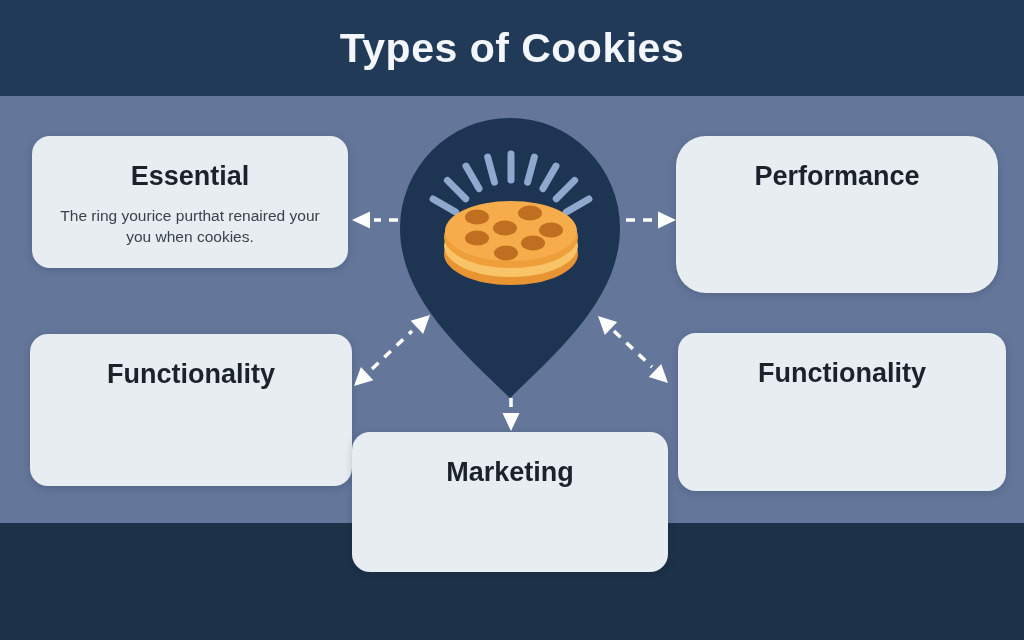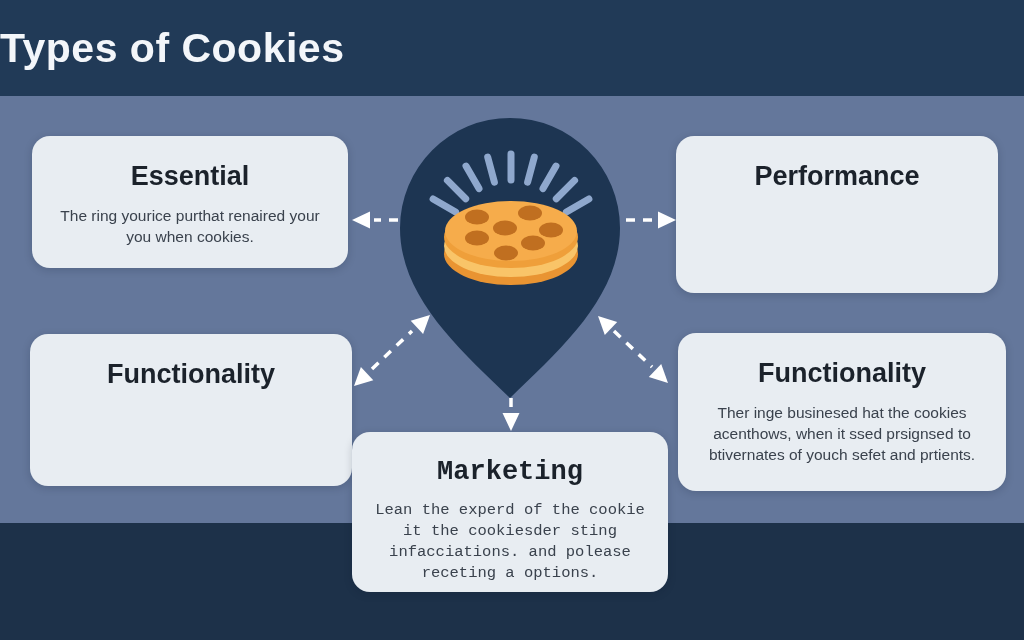--- a/index.html
+++ b/index.html
@@ -3,42 +3,42 @@
 <meta charset="utf-8">
 <style>
   html,body{margin:0;padding:0;background:#2a2f3a;}
   .stage{
     position:relative;width:1024px;height:640px;overflow:hidden;
     background:#64779b;
     font-family:"Liberation Sans","DejaVu Sans",sans-serif;
   }
   .header-band{
     position:absolute;left:0;top:0;width:1024px;height:96px;
-    background:#213a57;display:flex;align-items:center;justify-content:flex-start;
+    background:#213a57;display:flex;align-items:center;justify-content:center;
   }
   .header-band h1{
     margin:0;color:#f3f6fa;font-size:41px;font-weight:800;letter-spacing:.5px;
   }
   .footer-band{
     position:absolute;left:0;top:523px;width:1024px;height:117px;
     background:#1d3149;
   }
   .card{
     position:absolute;background:#e8edf2;border-radius:18px;
     box-shadow:0 2px 8px rgba(10,20,40,.18);
     text-align:center;box-sizing:border-box;padding:25px 16px 0;
     z-index:2;
   }
   .card h2{margin:0 0 13px;font-size:27px;font-weight:800;color:#1b222b;}
   .card p{margin:7px auto;font-size:15.5px;line-height:1.36;color:#3a424d;max-width:286px;}
   .card-essential{left:32px;top:136px;width:316px;height:132px;}
-  .card-performance{left:676px;top:136px;width:322px;height:157px;}
+  .card-performance{left:676px;top:136px;width:322px;height:157px;border-radius:30px;}
   .card-functionality-left{left:30px;top:334px;width:322px;height:152px;}
   .card-functionality-right{left:678px;top:333px;width:328px;height:158px;}
-  .card-marketing{left:352px;top:432px;width:316px;height:160px;font-family:Liberation Mono, monospace;}
+  .card-marketing{left:352px;top:432px;width:316px;height:140px;}
   .overlay-svg{position:absolute;left:0;top:0;z-index:3;pointer-events:none;}
 </style>
 </head>
 <body>
 
 <div class="stage">
 
   <div class="header-band">
     <h1>Types of Cookies</h1>
   </div>
@@ -53,26 +53,24 @@
   <div class="card card-performance">
     <h2>Performance</h2>
   </div>
 
   <div class="card card-functionality-left">
     <h2>Functionality</h2>
   </div>
 
   <div class="card card-functionality-right">
     <h2>Functionality</h2>
-    <p>Ther inge businesed hat the cookies acenthows, when it ssed prsignsed to btivernates of youch sefet and prtients.</p>
   </div>
 
   <div class="card card-marketing">
     <h2>Marketing</h2>
-    <p>Lean the experd of the cookie it the cookiesder sting infacciations. and polease receting a options.</p>
   </div>
 
   <svg class="overlay-svg" width="1024" height="640" viewBox="0 0 1024 640">
 
     <g>
       <path d="M510,398 C458,348 400,296 400,228 A110,110 0 0 1 620,228 C620,296 562,348 510,398 Z" fill="#1d3552"></path>
     </g>
 
     <g stroke="#8fa8cd" stroke-width="7" stroke-linecap="round">
       <line x1="455.6" y1="212.0" x2="433.1" y2="199.0"></line>

